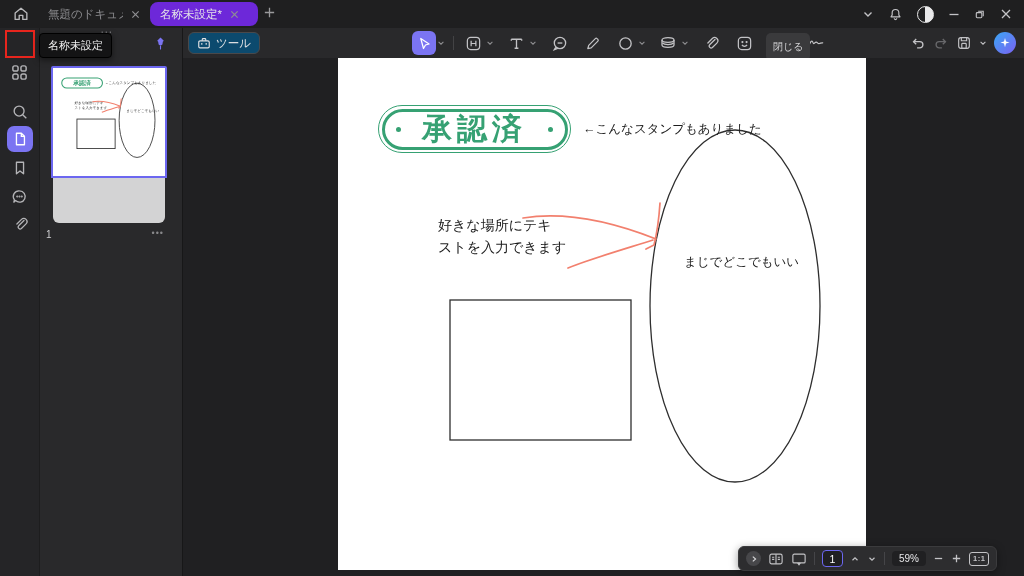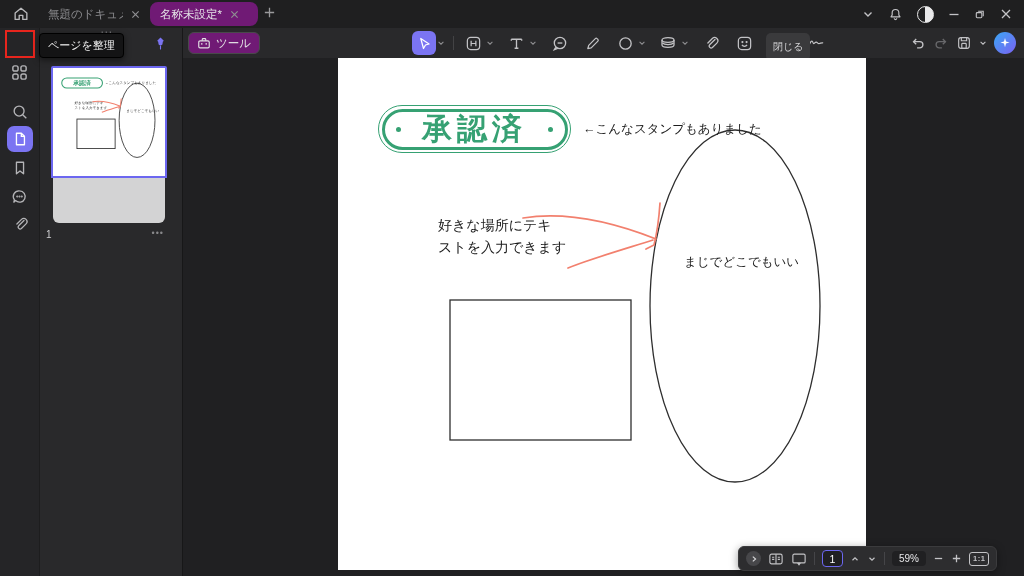--- a/index.html
+++ b/index.html
@@ -9,21 +9,21 @@
   svg { display:block; }
   .ico { display:inline-flex; align-items:center; justify-content:center; color:#c3c3c6; }
 
   
   .titlebar { position:absolute; left:0; top:0; width:1024px; height:28px; background:#1f1f20;
     display:flex; align-items:center; }
   .home-btn { position:absolute; left:10px; top:4px; width:22px; height:20px; color:#b9b9bb; }
   .tab { position:absolute; top:2px; height:24px; display:flex; align-items:center; gap:8px;
     padding:0 10px; border-radius:8px; font-size:11.5px; color:#8f8f92; }
   .tab.inactive { left:38px; width:112px; }
-  .tab.active { left:150px; width:108px; background:#701a75; color:#e6e6e8; }
+  .tab.active { left:150px; width:108px; background:#6d28d9; color:#e6e6e8; }
   .tab .tab-close { color:#8f8f92; cursor:pointer; }
   .tab-label { white-space:nowrap; overflow:hidden; }
   .newtab-btn { position:absolute; left:263px; top:6px; color:#9a9a9c; }
   .tb-right { position:absolute; right:0; top:0; height:28px; display:flex; align-items:center; gap:14px; padding-right:12px; }
   .dlogo { width:17px; height:17px; border-radius:50%; border:1.5px solid #e9e9ea;
     background:linear-gradient(90deg, transparent 0 50%, #e9e9ea 50% 100%); }
 
   
   .sidebar { position:absolute; left:0; top:28px; width:40px; height:548px; background:#252527;
     border-right:1px solid #1d1d1e; display:flex; flex-direction:column; align-items:center; }
@@ -52,21 +52,21 @@
     border:2px solid #6c67f0; border-radius:2px 2px 0 0; overflow:hidden; }
   .thumb-gray { position:absolute; left:13px; top:150px; width:112px; height:45px; background:#d3d3d4;
     border-radius:0 0 6px 6px; }
   .thumb-num { position:absolute; left:6px; top:201px; color:#cfcfd1; font-size:10px; }
   .thumb-dots { position:absolute; right:18px; top:200px; color:#88888b; font-size:9px; letter-spacing:1px; }
 
   
   .main { position:absolute; left:183px; top:28px; width:841px; height:548px; background:#29292b; }
   .toolbar { position:absolute; left:0; top:0; width:841px; height:30px; }
   .tools-btn { position:absolute; left:5px; top:4px; height:22px; display:flex; align-items:center; gap:5px;
-    padding:0 8px; border:1px solid #49494b; border-radius:6px; background:#701a75; color:#e2e2e4; font-size:11.5px; }
+    padding:0 8px; border:1px solid #49494b; border-radius:6px; background:#0c4a6e; color:#e2e2e4; font-size:11.5px; }
   .center-tools { position:absolute; left:229px; top:3px; height:24px; display:flex; align-items:center; }
   .tool-btn { width:24px; height:24px; display:flex; align-items:center; justify-content:center;
     border-radius:6px; color:#c3c3c6; }
   .tool-btn.selected { background:#7b74f2; color:#ffffff; }
   .tool-chevron { width:10px; height:24px; display:flex; align-items:center; justify-content:center; color:#8f8f92; }
   .tool-gap { width:9px; }
   .tb-sep { width:1px; height:14px; background:#434345; margin:0 7px; }
   .close-btn { position:absolute; left:583px; top:5px; height:28px; padding:0 7px; background:#3a3a3c;
     border-radius:5px; color:#d6d6d8; font-size:10px; display:flex; align-items:center; }
   .right-tools { position:absolute; right:8px; top:3px; height:24px; display:flex; align-items:center; gap:7px; }
@@ -234,21 +234,21 @@
         <path d="M322,145 C321,160 319,175 316,187 L308,191" fill="none" stroke="#f2806e" stroke-width="5"></path>
         <path d="M230,210 C255,200 290,190 315,182" fill="none" stroke="#f2806e" stroke-width="5"></path>
       </svg>
     </div>
     <div class="thumb-gray"></div>
     <div class="thumb-num">1</div>
     <div class="thumb-dots">•••</div>
   </div>
 
   <div class="red-annotation"></div>
-  <div class="tooltip">ページを整理</div>
+  <div class="tooltip">名称未設定</div>
 
   <div class="main">
 
     <div class="toolbar">
       <div class="tools-btn">
         <svg width="14" height="14" viewBox="0 0 16 16" fill="none" stroke="currentColor" stroke-width="1.3">
           <rect x="2" y="5.5" width="12" height="8" rx="1.5"></rect>
             <path d="M6 5.5 V4 a1 1 0 0 1 1 -1 h2 a1 1 0 0 1 1 1 v1.5 M5.5 8 v2 M10.5 8 v2"></path>
         </svg>
         <span>ツール</span>

